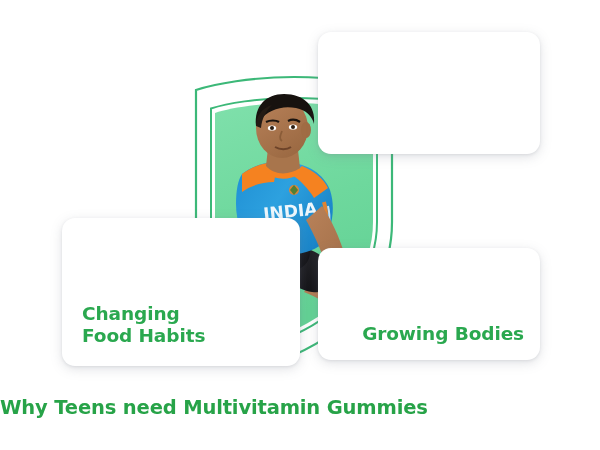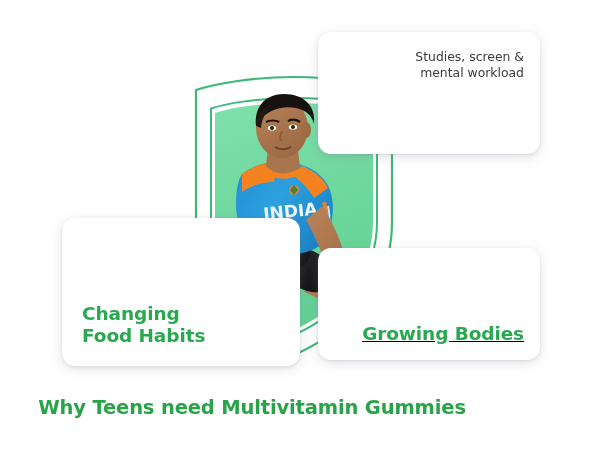--- a/index.html
+++ b/index.html
@@ -77,29 +77,28 @@
   
   #card-focus        { left: 318px; top: 32px;  width: 222px; height: 122px; }
   #card-focus .card-inner   { right: 16px; top: 17px; left: 14px; text-align: right; align-items: flex-end; }
 
   
   #card-food         { left: 62px;  top: 218px; width: 238px; height: 148px; }
   #card-food .card-inner    { left: 20px; bottom: 16px; right: 14px; text-align: left; }
 
   
   #card-growing      { left: 318px; top: 248px; width: 222px; height: 112px; }
-  #card-growing .card-inner { right: 16px; bottom: 12px; left: 14px; text-align: left; align-items: flex-end; text-decoration: underline; }
+  #card-growing .card-inner { right: 16px; bottom: 12px; left: 14px; text-align: left; align-items: flex-end; }
 
   
   #caption {
     position: absolute;
     left: 0;
     top: 396px;
     width: 504px;
-    text-align: center;
     color: #27a348;
     font-size: 19.5px;
     font-weight: bold;
     letter-spacing: -0.15px;
   }
 </style>
 </head>
 <body>
 
 <div id="stage">
@@ -276,22 +275,20 @@
       <path d="M112 43 C 116 41, 121 42, 124 44" stroke="#1a1410" stroke-width="2.2" fill="none"></path>
 
       <path d="M106 53 C 104 58, 103 61, 106 63" stroke="#8a5c38" stroke-width="1.8" fill="none"></path>
       <path d="M99 69 C 104 72, 111 72, 115 69" stroke="#6d4329" stroke-width="2" fill="none"></path>
     </svg>
   </div>
 
 
   <div class="card" id="card-focus">
     <div class="card-inner">
-      <div class="card-desc">Studies, screen &amp;
-mental workload</div>
     </div>
   </div>
 
   <div class="card" id="card-food">
     <div class="card-inner">
       <div class="card-title">Changing
 Food Habits</div>
     </div>
   </div>
 

